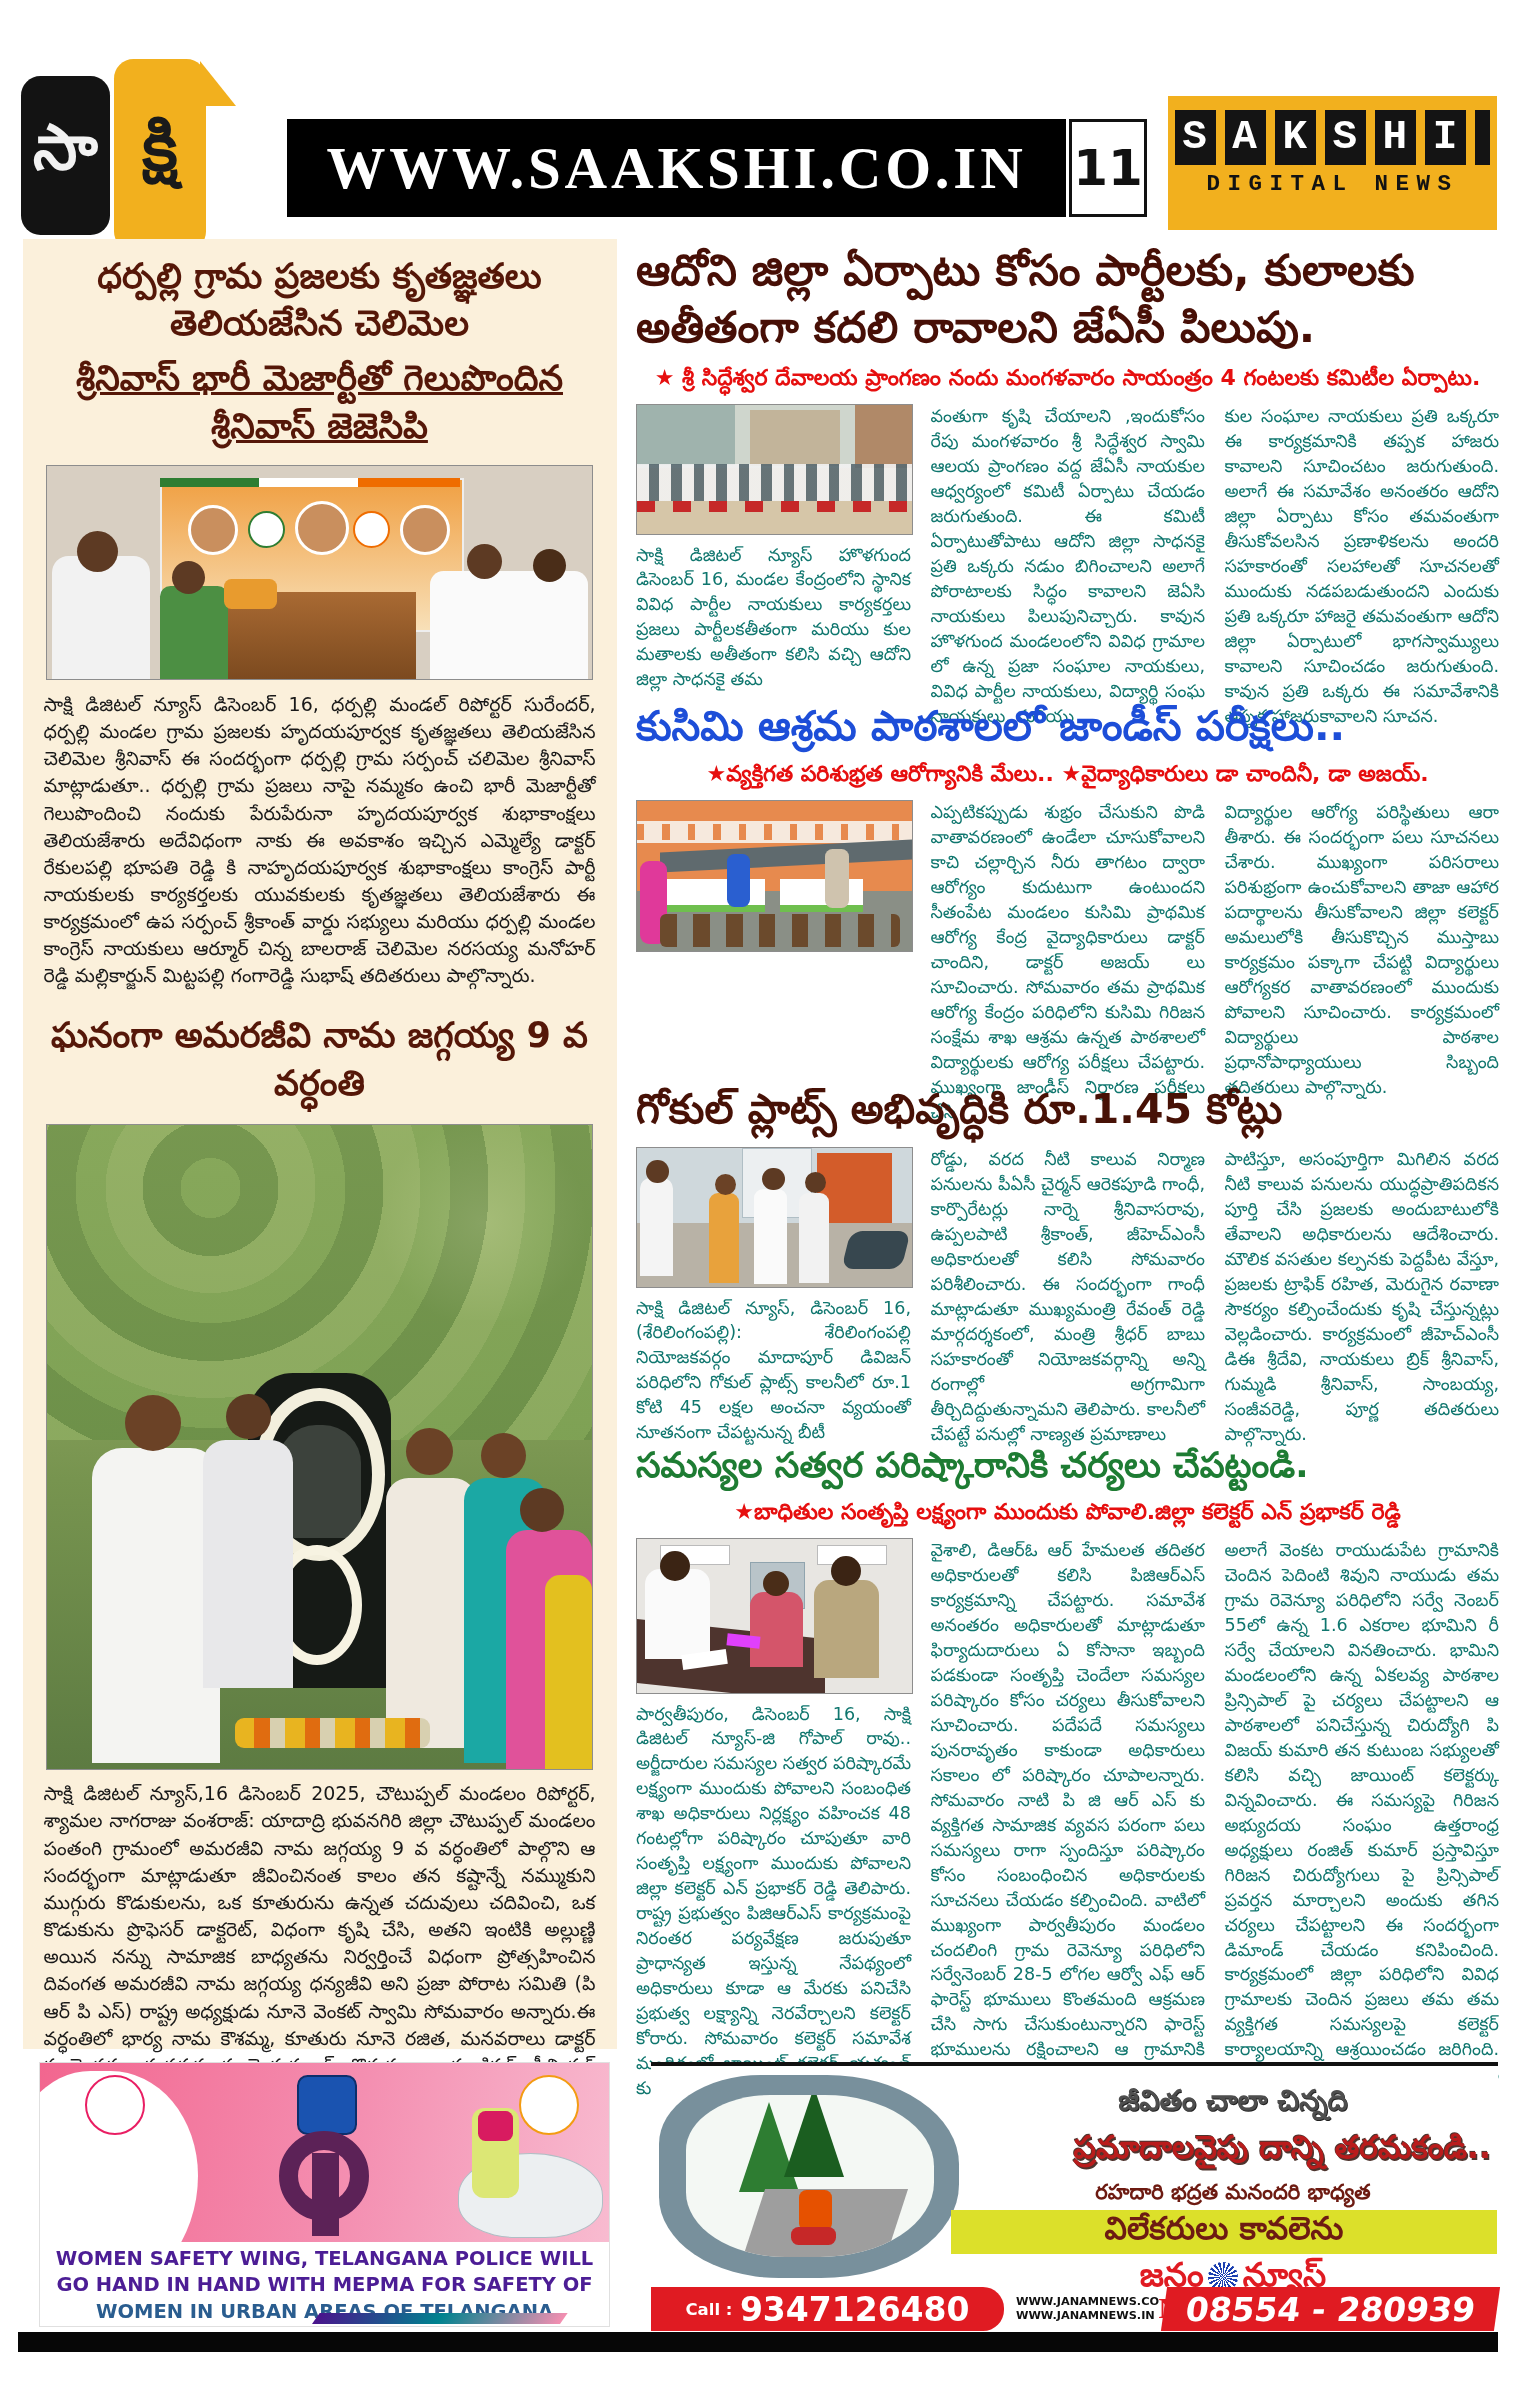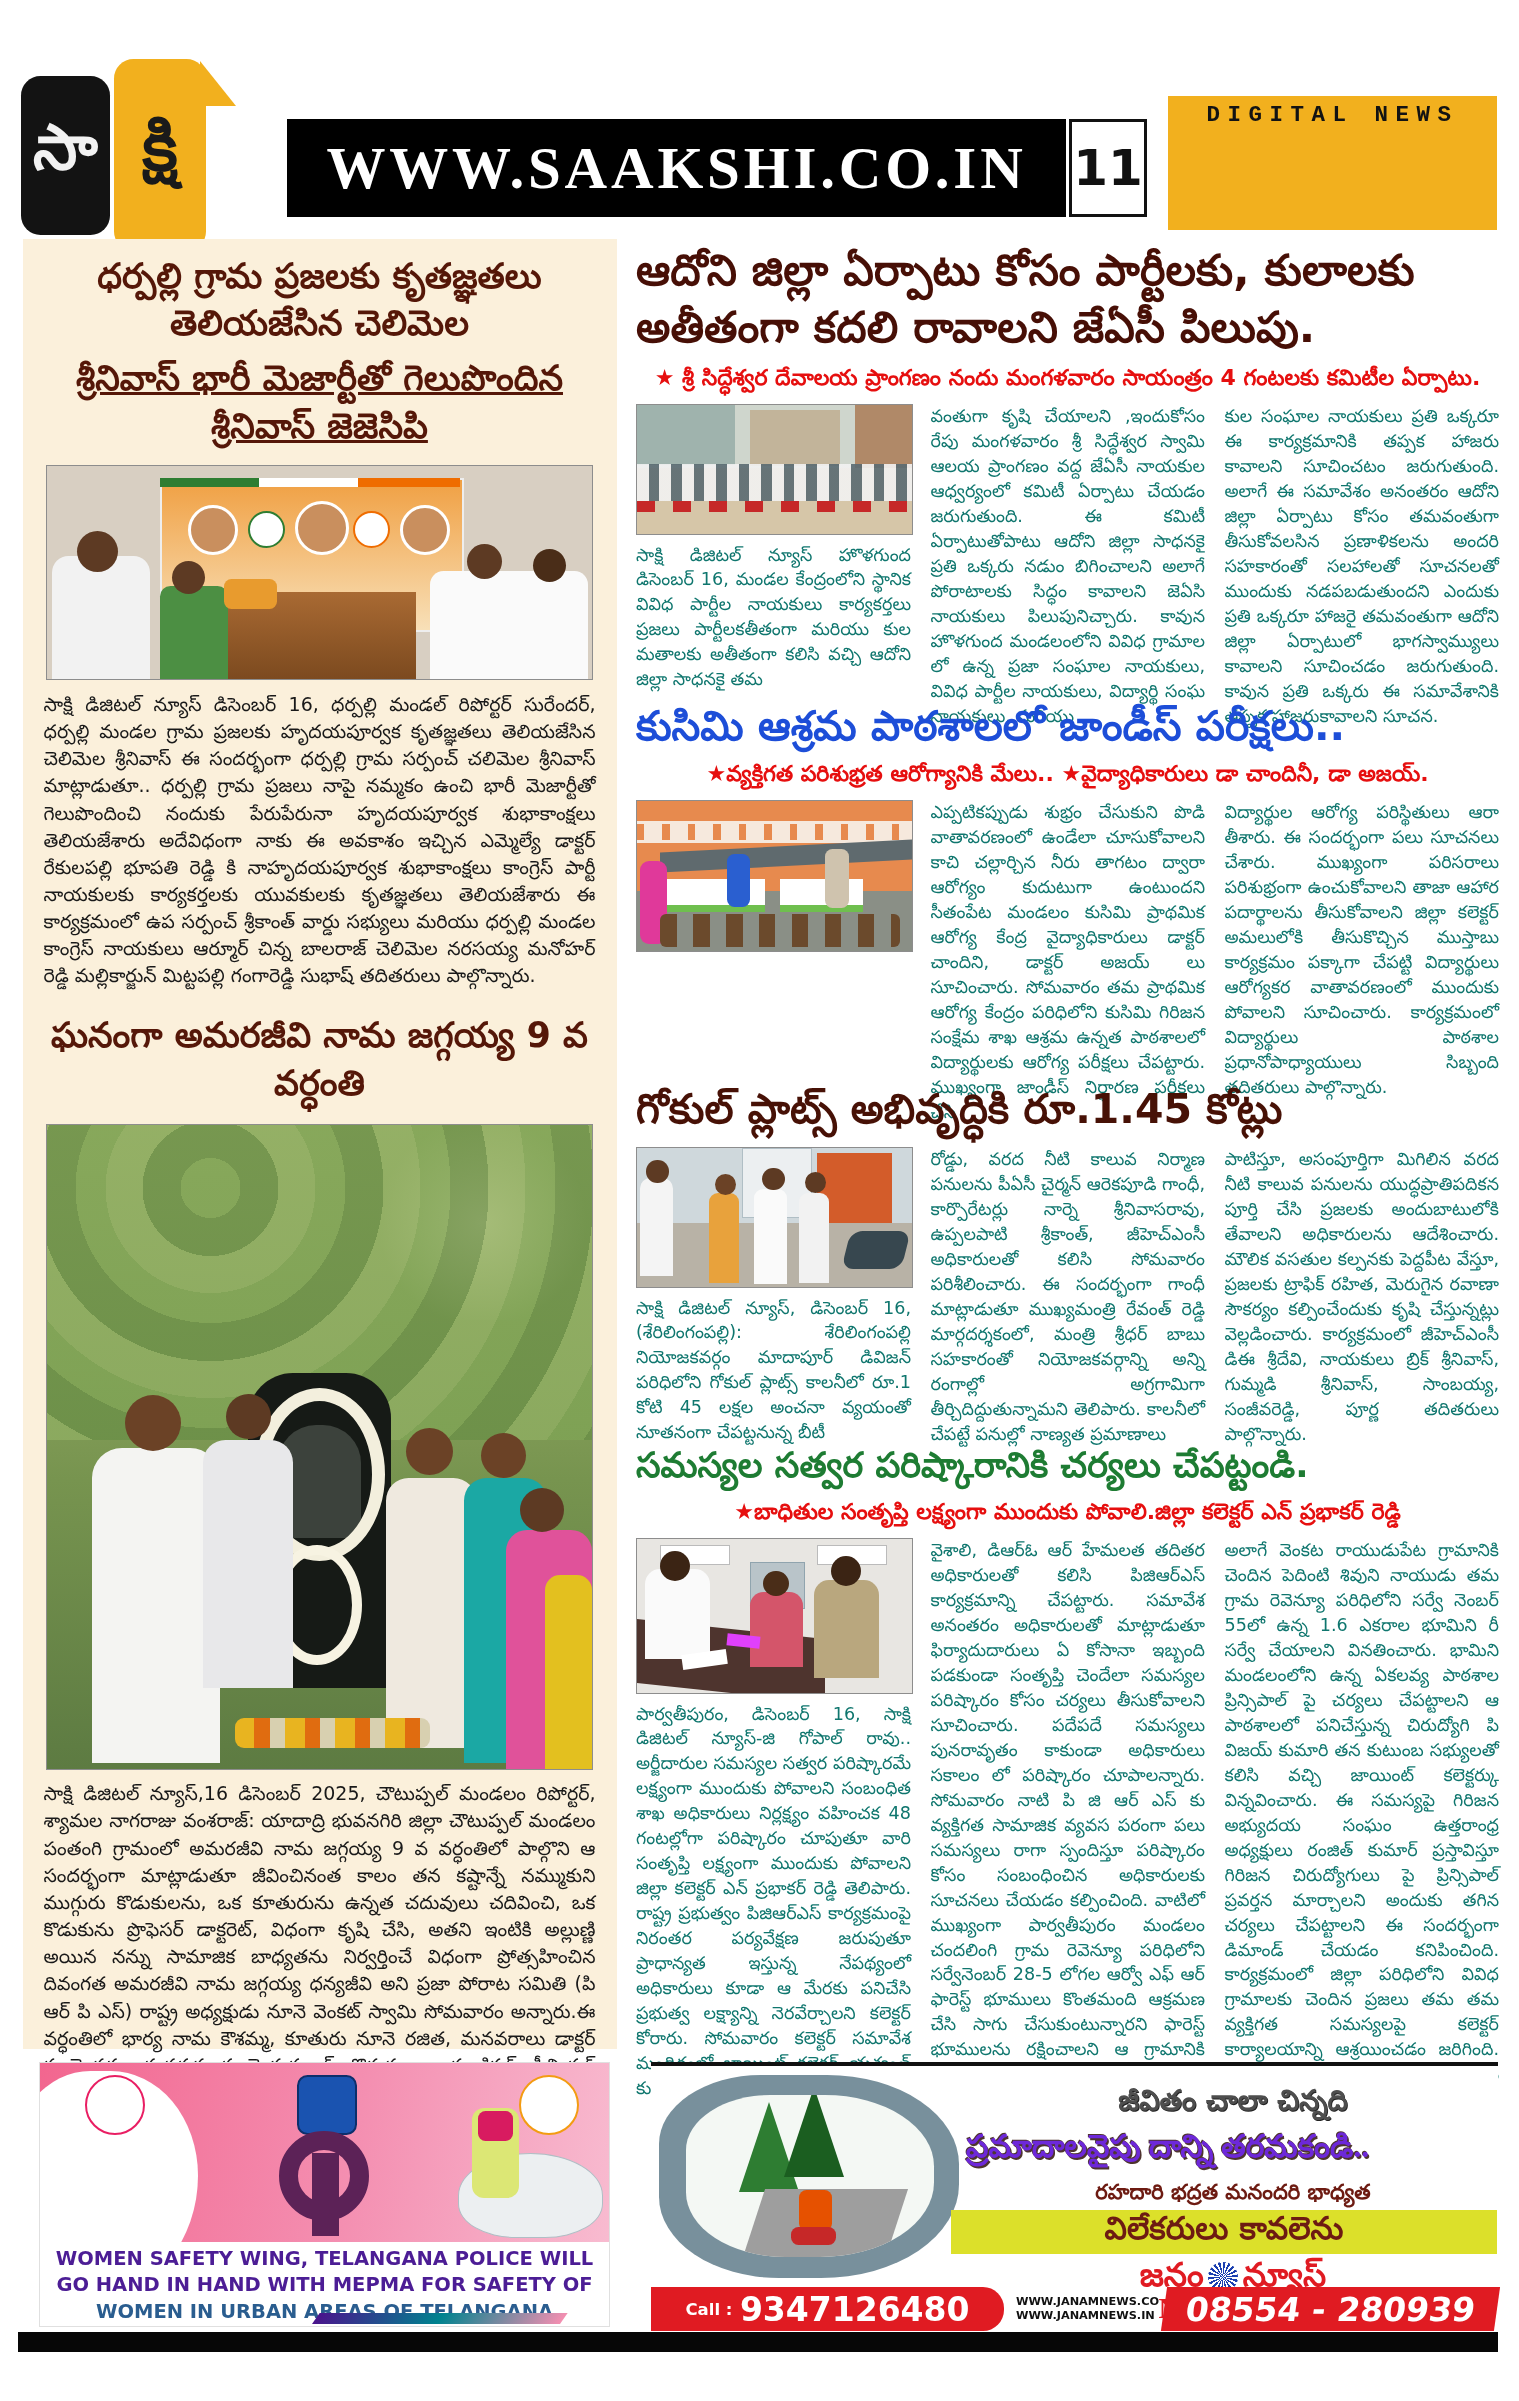--- a/index.html
+++ b/index.html
@@ -57,21 +57,21 @@
   .wsw-l3{color:#2a5d8f;}
   .wsw-stripe{position:absolute;right:45px;bottom:3px;width:248px;height:10.5px;background:linear-gradient(90deg,#4a148c,#00838f,#f48fb1);transform:skewX(-35deg);}
   .janam-ad{position:absolute;left:651px;top:2062px;width:847px;height:263px;background:#fff;border-top:4.5px solid #111;box-sizing:border-box;}
   .mirror{position:absolute;left:7.5px;top:9px;width:300px;height:203px;background:#78909c;border-radius:34% 44% 46% 40%;}
   .mirror-in{position:absolute;left:27px;top:19.5px;width:248px;height:162px;background:#f4f8f4;border-radius:34% 44% 46% 40%;overflow:hidden;}
   .tree{position:absolute;width:0;height:0;border-left:30px solid transparent;border-right:30px solid transparent;border-bottom:90px solid #2e7d32;}
   .mroad{position:absolute;left:68px;bottom:0;width:143px;height:68px;background:#9e9e9e;transform:skewX(-18deg);}
   .rider{position:absolute;left:113px;bottom:25.5px;width:33px;height:41px;background:#e65100;border-radius:7.5px;}
   .rider-bike{position:absolute;left:105px;bottom:12px;width:45px;height:18px;background:#c62828;border-radius:7.5px;}
   .jn-l1{position:absolute;left:323px;top:18px;width:518px;text-align:center;font-weight:bold;font-size:28.5px;color:#4e4e4e;text-shadow:0.8px 0.8px 0 #222;}
-  .jn-l2{position:absolute;left:315px;top:63px;width:525px;text-align:left;font-weight:bold;font-size:31.5px;color:#6d28d9;text-shadow:1.5px 1.5px 0 #4e342e,-0.8px -0.8px 0 #4e342e;font-family:Liberation Serif, serif;}
+  .jn-l2{position:absolute;left:315px;top:63px;width:525px;text-align:right;font-weight:bold;font-size:31.5px;color:#b91c1c;text-shadow:1.5px 1.5px 0 #4e342e,-0.8px -0.8px 0 #4e342e;}
   .jn-l3{position:absolute;left:323px;top:114px;width:518px;text-align:center;font-weight:bold;font-size:21px;color:#6d1b12;}
   .jn-band{position:absolute;left:300px;top:144px;width:546px;height:44px;background:#dce02a;display:flex;align-items:center;justify-content:center;font-weight:bold;font-size:31.5px;color:#6d1b12;}
   .jn-logo{position:absolute;left:323px;top:189px;width:518px;text-align:center;font-weight:bold;font-size:33px;color:#e01b22;}
   .chakra{display:inline-block;width:30px;height:30px;border-radius:50%;vertical-align:middle;margin:0 4.5px;
           background:conic-gradient(#1a3fb0 0 10deg,#fff 10deg 20deg,#1a3fb0 20deg 30deg,#fff 30deg 40deg,#1a3fb0 40deg 50deg,#fff 50deg 60deg,#1a3fb0 60deg 70deg,#fff 70deg 80deg,#1a3fb0 80deg 90deg,#fff 90deg 100deg,#1a3fb0 100deg 110deg,#fff 110deg 120deg,#1a3fb0 120deg 130deg,#fff 130deg 140deg,#1a3fb0 140deg 150deg,#fff 150deg 160deg,#1a3fb0 160deg 170deg,#fff 170deg 180deg,#1a3fb0 180deg 190deg,#fff 190deg 200deg,#1a3fb0 200deg 210deg,#fff 210deg 220deg,#1a3fb0 220deg 230deg,#fff 230deg 240deg,#1a3fb0 240deg 250deg,#fff 250deg 260deg,#1a3fb0 260deg 270deg,#fff 270deg 280deg,#1a3fb0 280deg 290deg,#fff 290deg 300deg,#1a3fb0 300deg 310deg,#fff 310deg 320deg,#1a3fb0 320deg 330deg,#fff 330deg 340deg,#1a3fb0 340deg 350deg,#fff 350deg 360deg);}
   .jn-logo-en{position:absolute;left:323px;top:225px;width:518px;text-align:center;font-family:"Liberation Serif",serif;font-weight:bold;font-size:30px;color:#e01b22;letter-spacing:3px;}
   .jn-red{position:absolute;bottom:-6px;height:44px;background:#e01b22;color:#fff;display:flex;align-items:center;justify-content:center;font-weight:bold;}
   .jn-call{left:0;width:353px;border-radius:0 21px 21px 0;font-size:33px;}
   .jn-call small{font-size:16.5px;margin-right:7.5px;font-weight:bold;}
   .jn-sites{left:362px;width:143px;background:#fff;color:#111;font-size:11.3px;line-height:1.25;white-space:pre-line;text-align:left;padding-left:6px;box-sizing:border-box;}
@@ -85,20 +85,21 @@
 
   <div class="logo-left">
     <div class="tile tile-black">సా</div>
     <div class="tile tile-yellow">క్షి</div>
     <div class="logo-tail"></div>
     <div class="logo-tag">డిజిటల్ న్యూస్</div>
   </div>
   <div class="site-banner">WWW.SAAKSHI.CO.IN</div>
   <div class="page-num">11</div>
   <div class="brand">
+    <span class="brand-top">SAKSHI</span>
     <span class="brand-bottom">DIGITAL NEWS</span>
   </div>
 
   <div class="left-col">
     <p class="lh">ధర్పల్లి గ్రామ ప్రజలకు కృతజ్ఞతలు తెలియజేసిన చెలిమెల</p>
     <p class="lh" style="padding-top:7.5px;text-decoration:underline;">శ్రీనివాస్ భారీ మెజార్టీతో గెలుపొందిన శ్రీనివాస్ జెజెసిపి</p>
 
     <div class="ph ph1">
       <div class="shape" style="left:113px;top:12px;width:300px;height:150px;background:linear-gradient(#f0a043,#f8e0b8);border:2.3px solid #eee;"></div>
       <div class="shape" style="left:113px;top:12px;width:300px;height:9px;background:linear-gradient(90deg,#2e7d32 33%,#fff 33% 66%,#ef6c00 66%);"></div>

